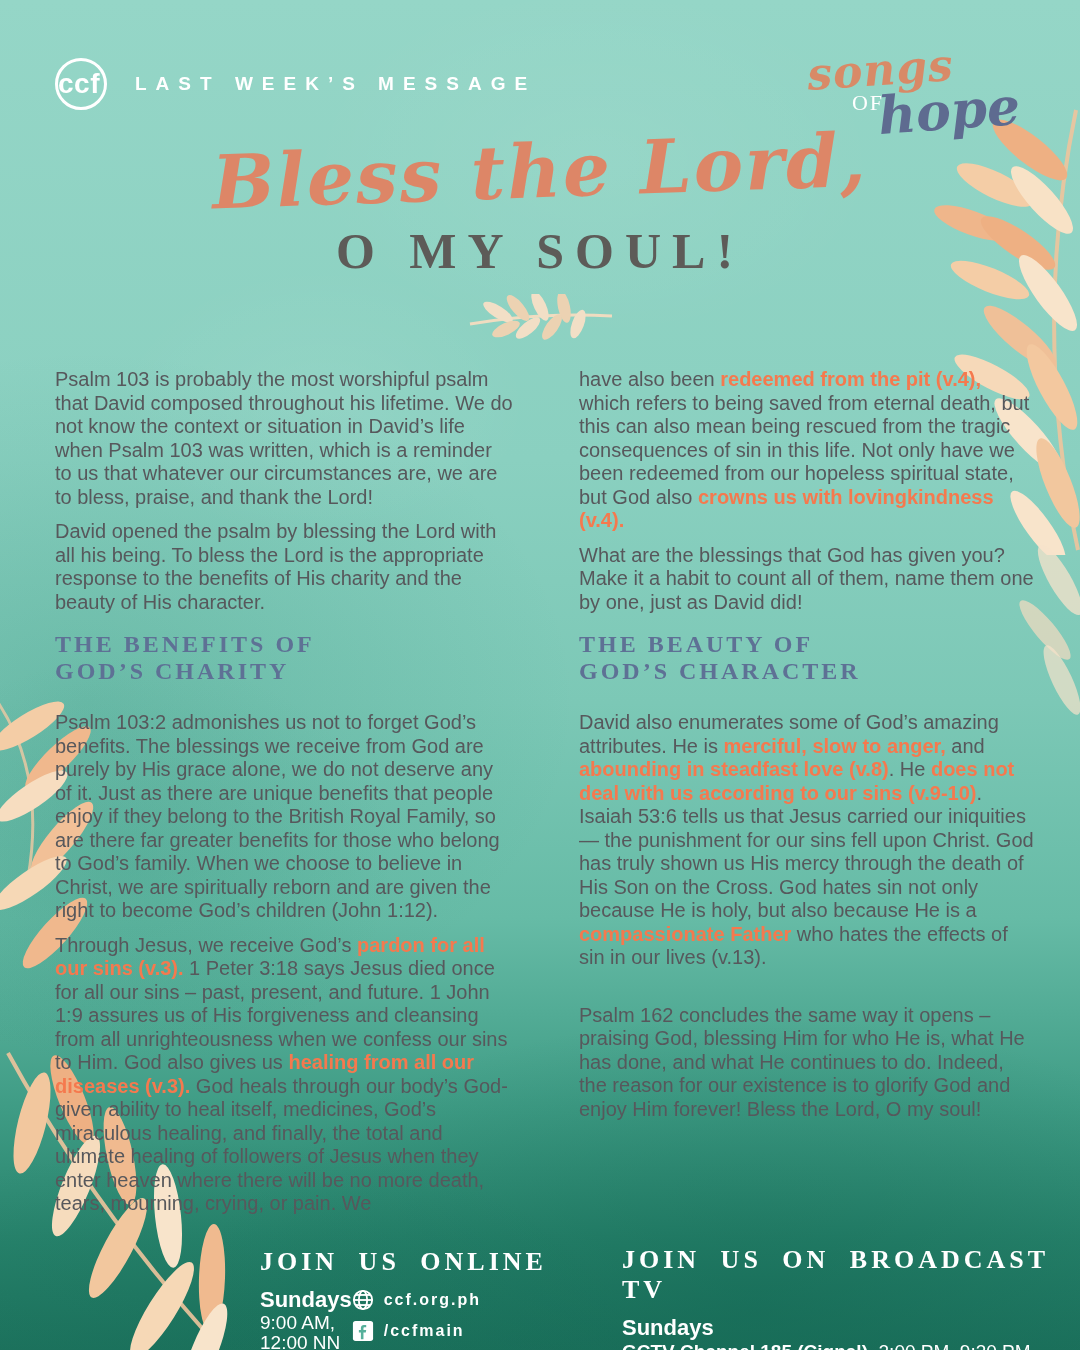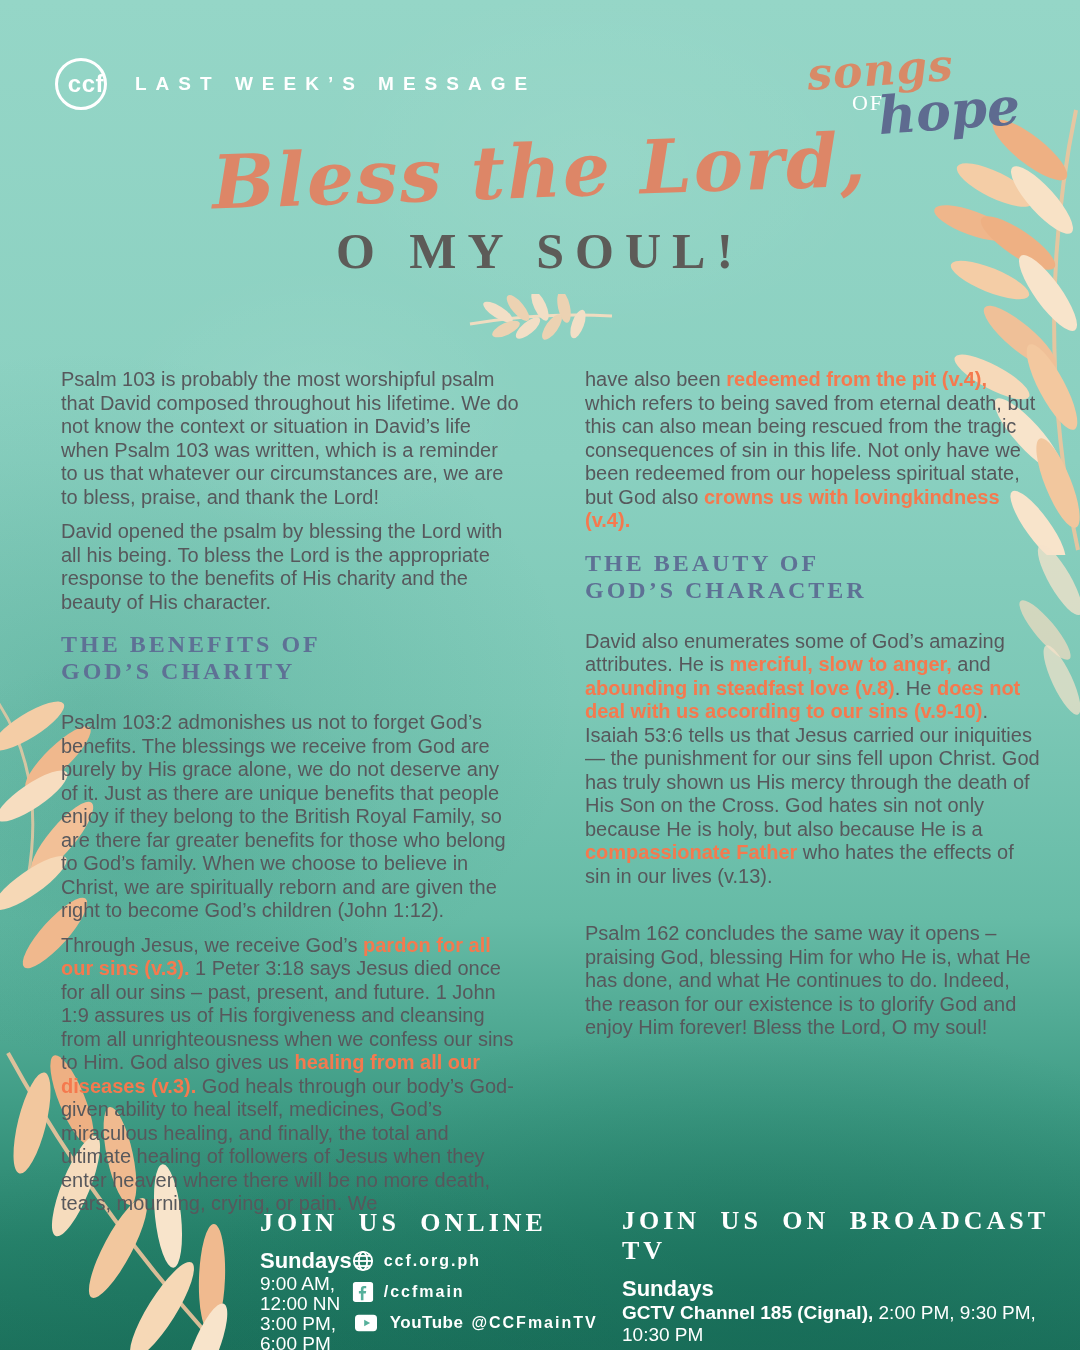--- a/index.html
+++ b/index.html
@@ -19,22 +19,22 @@
     background:
       radial-gradient(ellipse 300px 200px at 30% 30%, rgba(255,255,255,0.06), transparent 70%),
       radial-gradient(ellipse 420px 260px at 55% 12%, rgba(255,255,255,0.05), transparent 70%),
       radial-gradient(ellipse 380px 300px at 12% 64%, rgba(26,122,100,0.14), transparent 70%);
   }
 
   
   .header { position:absolute; left:55px; top:58px; display:flex; align-items:center; }
   .logo-circle {
     width:52px; height:52px; border:3px solid #ffffff; border-radius:50%;
-    display:flex; align-items:center; justify-content:flex-end;
-    color:#ffffff; font-weight:bold; font-size:24px; letter-spacing:0.5px;
+    display:flex; align-items:center; justify-content:flex-start;
+    color:#ffffff; font-weight:bold; font-size:28px; letter-spacing:0.5px;
   }
   .header-label {
     margin-left:28px; color:#ffffff; font-size:19px; font-weight:bold;
     letter-spacing:9px;
   }
 
   .brand { position:absolute; right:58px; top:42px; width:230px; height:110px; }
   .brand .songs {
     position:absolute; right:68px; top:2px; color:#d88a67;
     font-family:"DejaVu Serif", serif; font-style:italic; font-weight:bold;
@@ -55,40 +55,40 @@
   .title-script {
     color:#dd8667; font-family:"DejaVu Serif", serif; font-style:italic; font-weight:bold;
     font-size:74px; transform:rotate(-2deg); display:inline-block; letter-spacing:2px;
   }
   .title-caps {
     margin-top:8px; color:#5d5b58; font-family:"Liberation Serif", serif;
     font-weight:bold; font-size:50px; letter-spacing:11px;
   }
 
   
-  .columns { position:absolute; left:61px; top:368px; width:982px; display:flex; }
+  .columns { position:absolute; left:55px; top:368px; width:982px; display:flex; }
   .col { width:458px; }
   .col.left { margin-right:66px; }
   .body-para {
     color:#57585c; font-size:20px; line-height:23.5px; margin-bottom:11px;
   }
   .body-para .hl { color:#f5794e; font-weight:bold; }
   .body-para.extra-gap { margin-top:34px; }
   .section-heading {
     font-family:"Liberation Serif", serif; font-weight:bold; color:#5e7195;
     font-size:24px; line-height:27px; letter-spacing:3px;
     margin-top:17px; margin-bottom:26px;
   }
 
   
   .footer-online { position:absolute; left:260px; top:1208px; width:330px; color:#fff; }
   .footer-broadcast { position:absolute; left:622px; top:1206px; width:440px; color:#fff; }
   .footer-heading {
     font-family:"Liberation Serif", serif; font-weight:bold; color:#ffffff;
-    font-size:26px; letter-spacing:4px; word-spacing:10px; margin-bottom:10px;
+    font-size:26px; letter-spacing:4px; word-spacing:10px; margin-bottom:10px;margin-top:39px;
   }
   .footer-cols { display:flex; }
   .sched { width:168px; }
   .day { font-weight:bold; font-size:22px; line-height:26px; }
   .time-line { font-size:19px; line-height:20px; }
   .links { padding-top:2px; }
   .link-row { display:flex; align-items:center; margin-bottom:9px; }
   .link-row .icon { width:22px; height:22px; margin-right:10px; flex:0 0 auto; }
   .link-label { font-size:16px; font-weight:bold; letter-spacing:2px; }
   .yt-brand { font-size:17px; font-weight:bold; letter-spacing:0.5px; margin-right:8px; }
@@ -183,20 +183,21 @@
   <div class="columns">
     <div class="col left">
         <p class="body-para"><span>Psalm 103 is probably the most worshipful psalm that David composed throughout his lifetime. We do not know the context or situation in David’s life when Psalm 103 was written, which is a reminder to us that whatever our circumstances are, we are to bless, praise, and thank the Lord!</span></p>
         <p class="body-para"><span>David opened the psalm by blessing the Lord with all his being. To bless the Lord is the appropriate response to the benefits of His charity and the beauty of His character.</span></p>
         <h3 class="section-heading">THE BENEFITS OF<br>GOD’S CHARITY</h3>
         <p class="body-para"><span>Psalm 103:2 admonishes us not to forget God’s benefits. The blessings we receive from God are purely by His grace alone, we do not deserve any of it. Just as there are unique benefits that people enjoy if they belong to the British Royal Family, so are there far greater benefits for those who belong to God’s family. When we choose to believe in Christ, we are spiritually reborn and are given the right to become God’s children (John 1:12).</span></p>
         <p class="body-para"><span>Through Jesus, we receive God’s </span><span class="hl">pardon for all our sins (v.3).</span><span> 1 Peter 3:18 says Jesus died once for all our sins – past, present, and future. 1 John 1:9 assures us of His forgiveness and cleansing from all unrighteousness when we confess our sins to Him. God also gives us </span><span class="hl">healing from all our diseases (v.3).</span><span> God heals through our body’s God-given ability to heal itself, medicines, God’s miraculous healing, and finally, the total and ultimate healing of followers of Jesus when they enter heaven where there will be no more death, tears, mourning, crying, or pain. We</span></p>
       </div>
     <div class="col right">
         <p class="body-para"><span>have also been </span><span class="hl">redeemed from the pit (v.4),</span><span> which refers to being saved from eternal death, but this can also mean being rescued from the tragic consequences of sin in this life. Not only have we been redeemed from our hopeless spiritual state, but God also </span><span class="hl">crowns us with lovingkindness (v.4).</span></p>
+        <p class="body-para"><span>What are the blessings that God has given you? Make it a habit to count all of them, name them one by one, just as David did!</span></p>
         <h3 class="section-heading">THE BEAUTY OF<br>GOD’S CHARACTER</h3>
         <p class="body-para"><span>David also enumerates some of God’s amazing attributes. He is </span><span class="hl">merciful, slow to anger,</span><span> and </span><span class="hl">abounding in steadfast love (v.8)</span><span>. He </span><span class="hl">does not deal with us according to our sins (v.9-10)</span><span>. Isaiah 53:6 tells us that Jesus carried our iniquities — the punishment for our sins fell upon Christ. God has truly shown us His mercy through the death of His Son on the Cross. God hates sin not only because He is holy, but also because He is a </span><span class="hl">compassionate Father</span><span> who hates the effects of sin in our lives (v.13).</span></p>
         <p class="body-para extra-gap"><span>Psalm 162 concludes the same way it opens – praising God, blessing Him for who He is, what He has done, and what He continues to do. Indeed, the reason for our existence is to glorify God and enjoy Him forever! Bless the Lord, O my soul!</span></p>
       </div>
   </div>
 
   <div class="footer-online">
     <div class="footer-heading">JOIN US ONLINE</div>
     <div class="footer-cols">
       <div class="sched">

